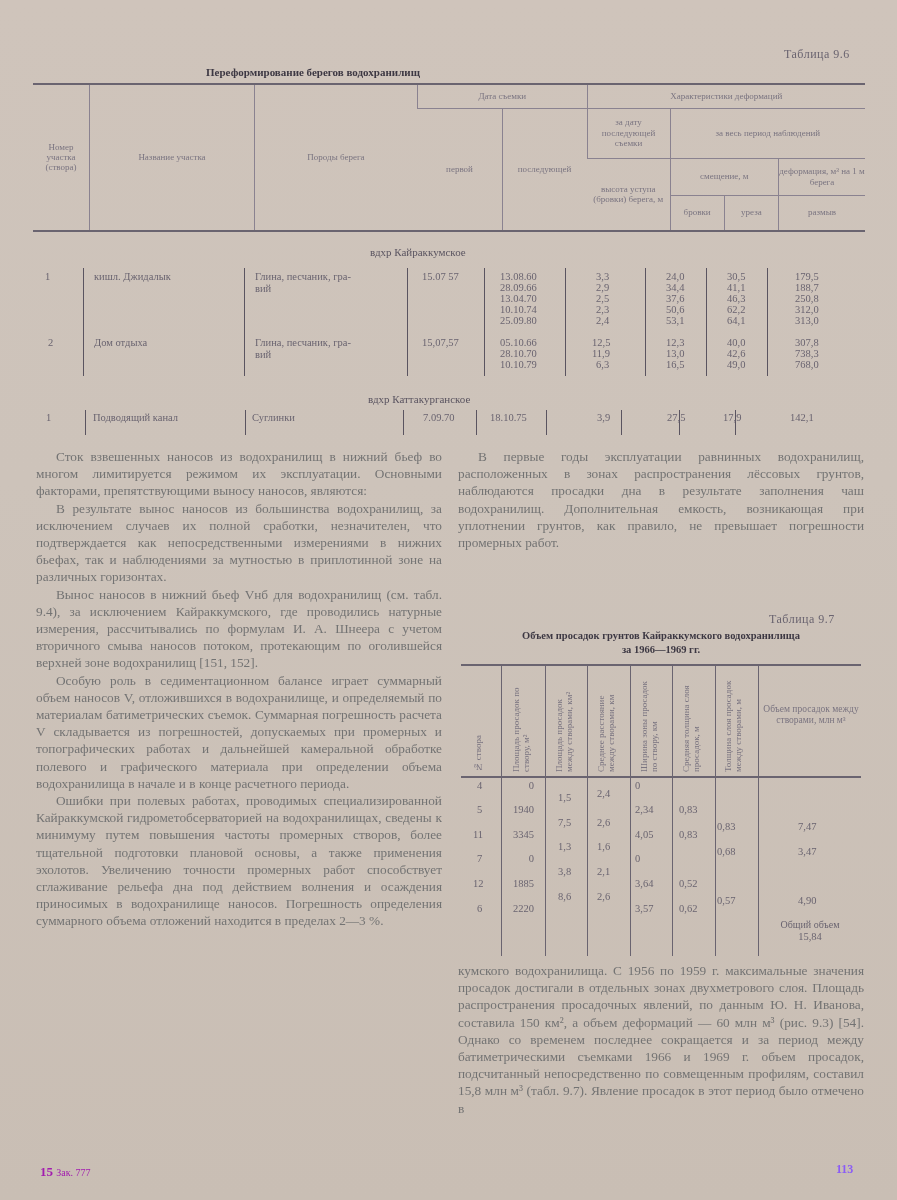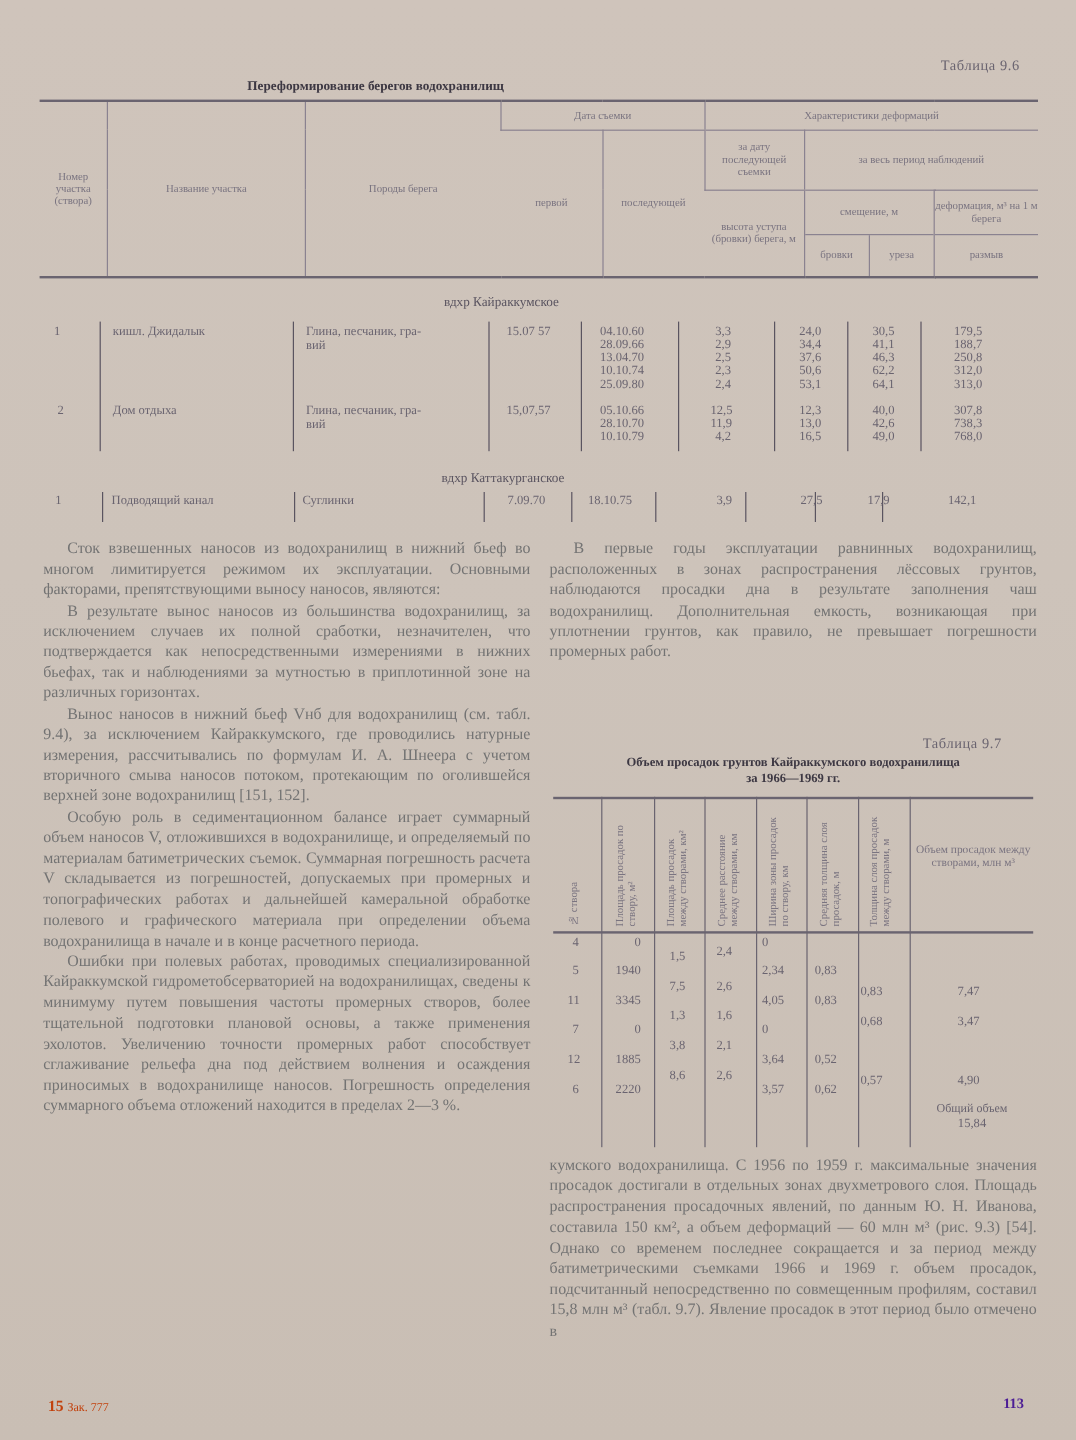--- a/index.html
+++ b/index.html
@@ -24,23 +24,23 @@
   .vline { position:absolute; width:1px; background:#5a5460; }
   .text-col { position:absolute; font-size:13.3px; line-height:17.2px; color:#737373; text-align:justify; }
   .text-col p { margin:0; text-indent:20px; }
   .text-col p.noind { text-indent:0; }
   
   #t97 { position:absolute; left:461px; top:664px; width:400px; }
   .t97-head { position:absolute; left:0; top:0; width:400px; height:110px; border-top:2px solid #6a6470; border-bottom:2px solid #6a6470; }
   .rot { position:absolute; bottom:4px; writing-mode:vertical-rl; transform:rotate(180deg); font-size:9px; color:#7a7480; line-height:10px; }
   .t97-vl { position:absolute; width:1px; background:#6a6470; }
   .n97 { position:absolute; font-size:10.5px; color:#6a6470; text-align:right; }
-  .footer-l { left:40px; top:1164px; font-size:13px; color:#c2410c; font-weight:bold; }
+  .footer-l { left:40px; top:1164px; font-size:13px; color:#a21caf; font-weight:bold; }
   .footer-l span { font-size:10px; font-weight:normal; }
-  .footer-r { left:836px; top:1162px; font-size:12px; font-weight:bold; color:#4c1d95; }
+  .footer-r { left:836px; top:1162px; font-size:12px; font-weight:bold; color:#8b5cf6; }
 </style>
 </head>
 <body>
 
 <div class="abs tbl-label" style="left:784px;top:47px;">Таблица 9.6</div>
 <div class="abs tbl-title" style="left:33px;top:66px;width:560px;">Переформирование берегов водохранилищ</div>
 
 <table id="t96" class="abs">
   <thead>
     <tr style="height:24px;">
@@ -84,21 +84,21 @@
   <div class="vline" style="left:645px;top:268px;height:108px;"></div>
   <div class="vline" style="left:706px;top:268px;height:108px;"></div>
   <div class="vline" style="left:767px;top:268px;height:108px;"></div>
 
   <div class="c" style="left:45px;top:271px;">1</div>
   <div class="c" style="left:94px;top:271px;text-align:left;">кишл. Джидалык</div>
   <div class="c" style="left:255px;top:271px;text-align:left;">Глина, песчаник, гра-</div>
   <div class="c" style="left:255px;top:283px;text-align:left;">вий</div>
   <div class="c" style="left:422px;top:271px;">15.07 57</div>
 
-  <div class="c" style="left:500px;top:271px;">04.10.60</div>
+  <div class="c" style="left:500px;top:271px;">13.08.60</div>
   <div class="c" style="left:500px;top:282px;">28.09.66</div>
   <div class="c" style="left:500px;top:293px;">13.04.70</div>
   <div class="c" style="left:500px;top:304px;">10.10.74</div>
   <div class="c" style="left:500px;top:315px;">25.09.80</div>
 
   <div class="c" style="left:596px;top:271px;">3,3</div>
   <div class="c" style="left:596px;top:282px;">2,9</div>
   <div class="c" style="left:596px;top:293px;">2,5</div>
   <div class="c" style="left:596px;top:304px;">2,3</div>
   <div class="c" style="left:596px;top:315px;">2,4</div>
@@ -126,21 +126,21 @@
   <div class="c" style="left:255px;top:337px;text-align:left;">Глина, песчаник, гра-</div>
   <div class="c" style="left:255px;top:349px;text-align:left;">вий</div>
   <div class="c" style="left:422px;top:337px;">15,07,57</div>
 
   <div class="c" style="left:500px;top:337px;">05.10.66</div>
   <div class="c" style="left:500px;top:348px;">28.10.70</div>
   <div class="c" style="left:500px;top:359px;">10.10.79</div>
 
   <div class="c" style="left:592px;top:337px;">12,5</div>
   <div class="c" style="left:592px;top:348px;">11,9</div>
-  <div class="c" style="left:596px;top:359px;">4,2</div>
+  <div class="c" style="left:596px;top:359px;">6,3</div>
 
   <div class="c" style="left:666px;top:337px;">12,3</div>
   <div class="c" style="left:666px;top:348px;">13,0</div>
   <div class="c" style="left:666px;top:359px;">16,5</div>
 
   <div class="c" style="left:727px;top:337px;">40,0</div>
   <div class="c" style="left:727px;top:348px;">42,6</div>
   <div class="c" style="left:727px;top:359px;">49,0</div>
 
   <div class="c" style="left:795px;top:337px;">307,8</div>

